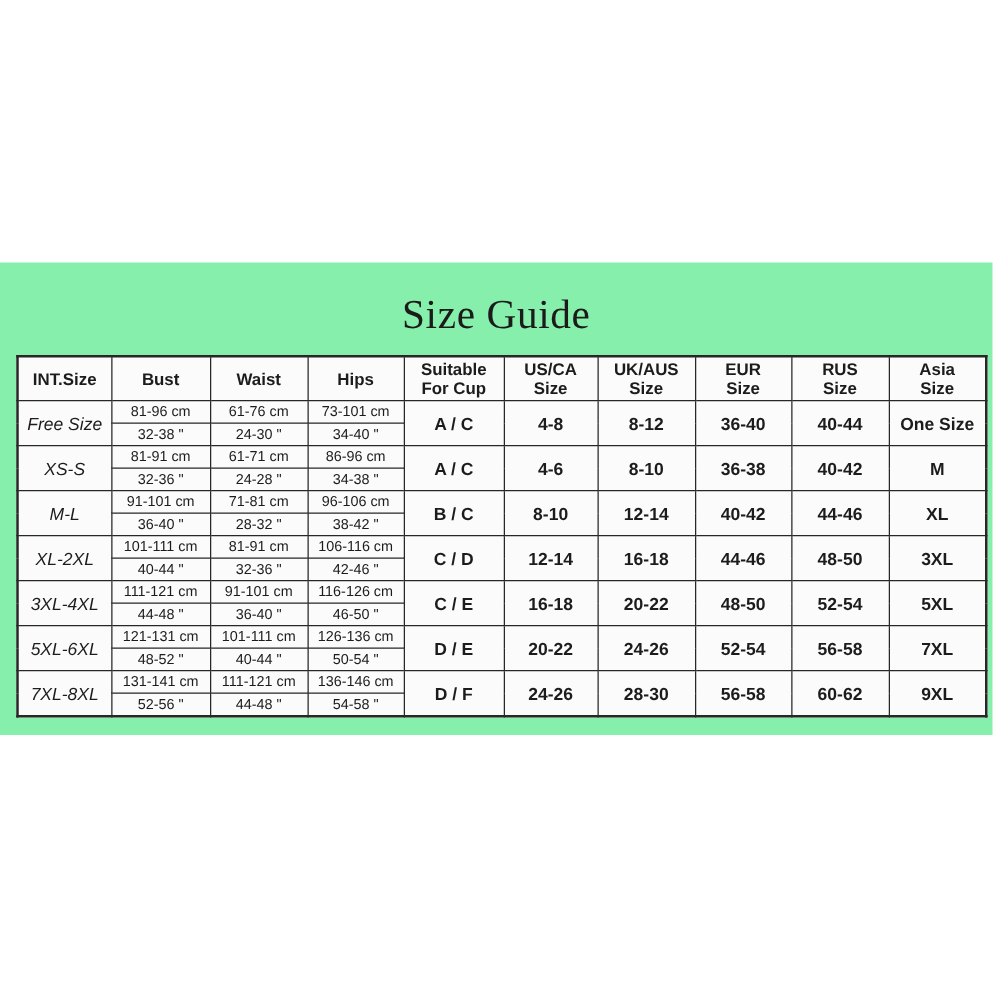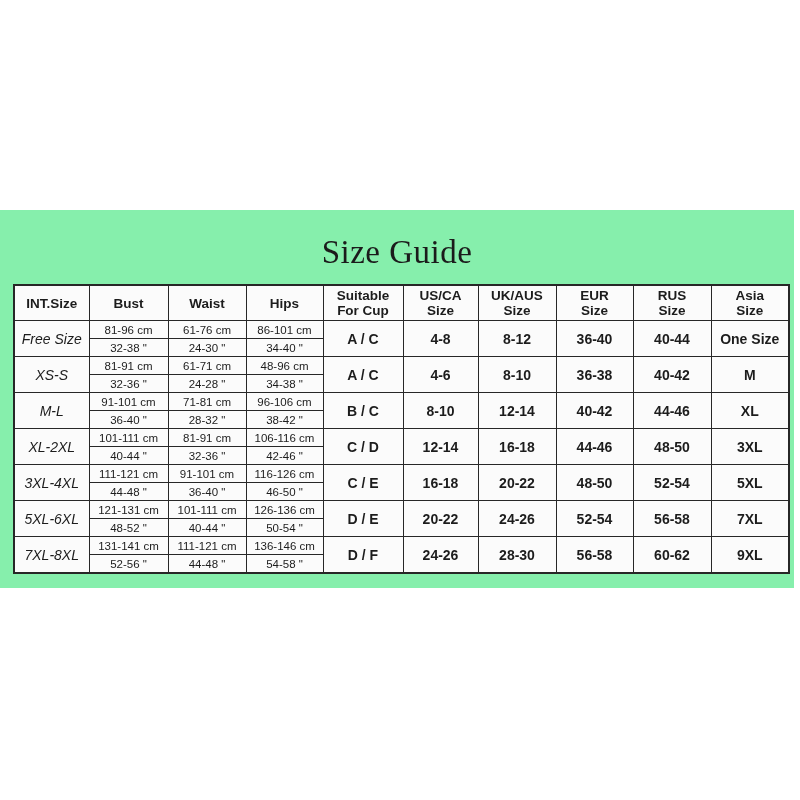--- a/index.html
+++ b/index.html
@@ -84,39 +84,39 @@
       <th><span>UK/AUS</span><br><span>Size</span></th>
       <th><span>EUR</span><br><span>Size</span></th>
       <th><span>RUS</span><br><span>Size</span></th>
       <th><span>Asia</span><br><span>Size</span></th>
     </tr>
 
     <tr>
       <td rowspan="2" class="size-label">Free Size</td>
       <td class="measure">81-96 cm</td>
       <td class="measure">61-76 cm</td>
-      <td class="measure">86-101 cm</td>
+      <td class="measure">73-101 cm</td>
       <td rowspan="2" class="value">A / C</td>
       <td rowspan="2" class="value">4-8</td>
       <td rowspan="2" class="value">8-12</td>
       <td rowspan="2" class="value">36-40</td>
       <td rowspan="2" class="value">40-44</td>
       <td rowspan="2" class="value">One Size</td>
     </tr>
     <tr>
       <td class="measure">32-38 "</td>
       <td class="measure">24-30 "</td>
       <td class="measure">34-40 "</td>
     </tr>
 
     <tr>
       <td rowspan="2" class="size-label">XS-S</td>
       <td class="measure">81-91 cm</td>
       <td class="measure">61-71 cm</td>
-      <td class="measure">48-96 cm</td>
+      <td class="measure">86-96 cm</td>
       <td rowspan="2" class="value">A / C</td>
       <td rowspan="2" class="value">4-6</td>
       <td rowspan="2" class="value">8-10</td>
       <td rowspan="2" class="value">36-38</td>
       <td rowspan="2" class="value">40-42</td>
       <td rowspan="2" class="value">M</td>
     </tr>
     <tr>
       <td class="measure">32-36 "</td>
       <td class="measure">24-28 "</td>

